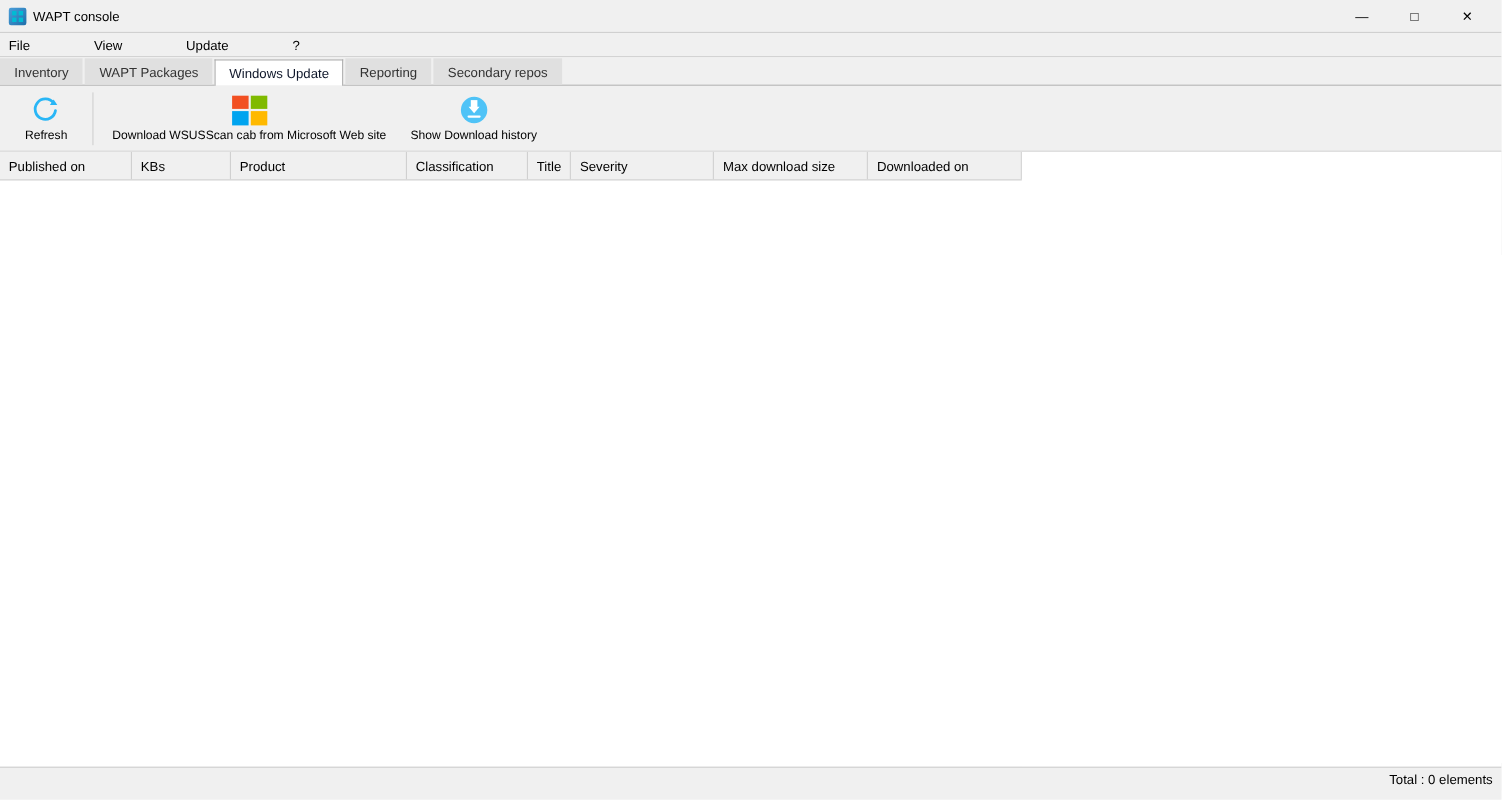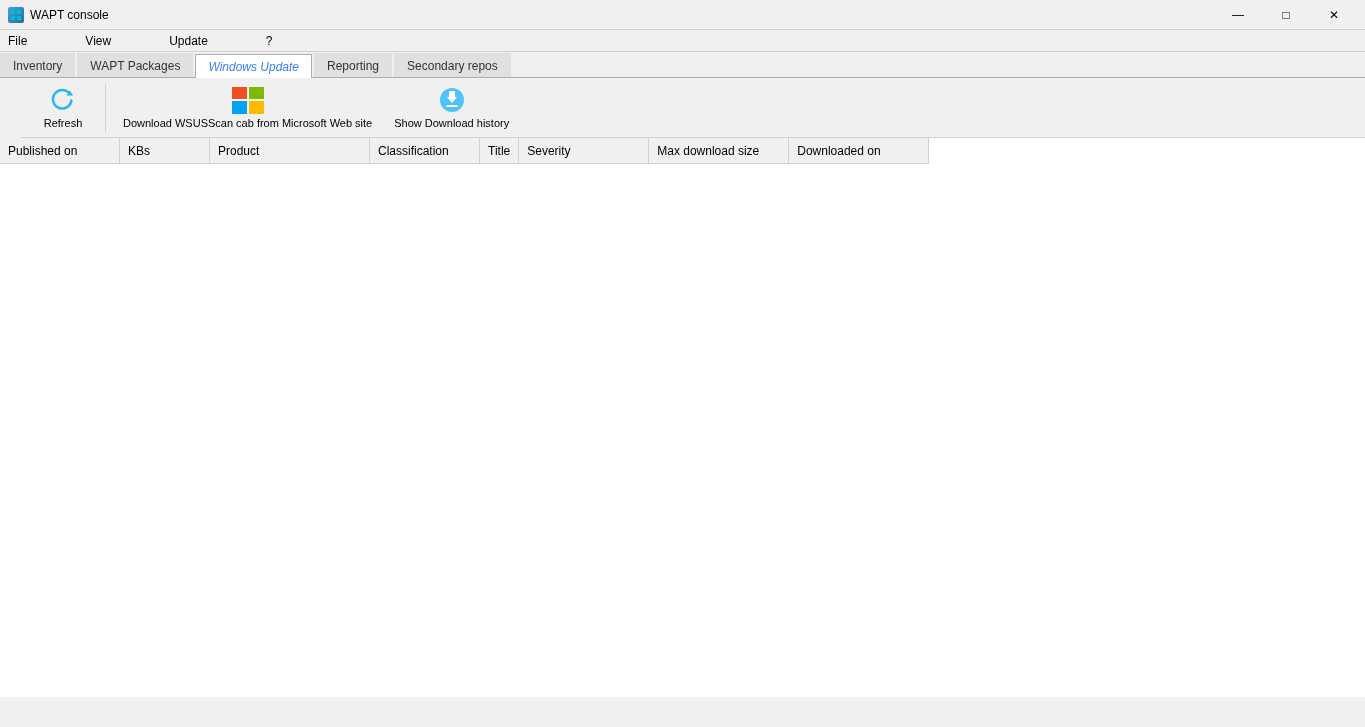--- a/index.html
+++ b/index.html
@@ -90,37 +90,35 @@
       margin-right: 2px;
       height: 24px;
       display: flex;
       align-items: center;
       background: #e0e0e0;
       color: #333;
     }
     .tab.active {
       background: #ffffff;
       border-color: #adadad;
-      color: #3b82f6;
+      color: #0f172a;
       position: relative;
       bottom: -1px;
       z-index: 1;
-      font-style: italic;
     }
 
     
     .toolbar {
       background: #f0f0f0;
       height: 60px;
       display: flex;
       align-items: center;
       padding: 4px 8px;
       border-bottom: 1px solid #d0d0d0;
       gap: 4px;
-      margin-left: 21px;
     }
     .toolbar-btn {
       display: flex;
       flex-direction: column;
       align-items: center;
       justify-content: center;
       width: 68px;
       height: 52px;
       border: 1px solid transparent;
       background: transparent;
@@ -367,13 +365,16 @@
         <div class="th" style="width:110px;">Classification</div>
         <div class="th" style="flex:1;">Title</div>
         <div class="th" style="width:130px;">Severity</div>
         <div class="th" style="width:140px;">Max download size</div>
         <div class="th" style="width:140px;">Downloaded on</div>
       </div>
       <div class="table-body"></div>
     </div>
   </div>
 
+  <div class="status-bar">
+    <span>Total : 0 elements</span>
+  </div>
 </div>
 
 </body></html>

